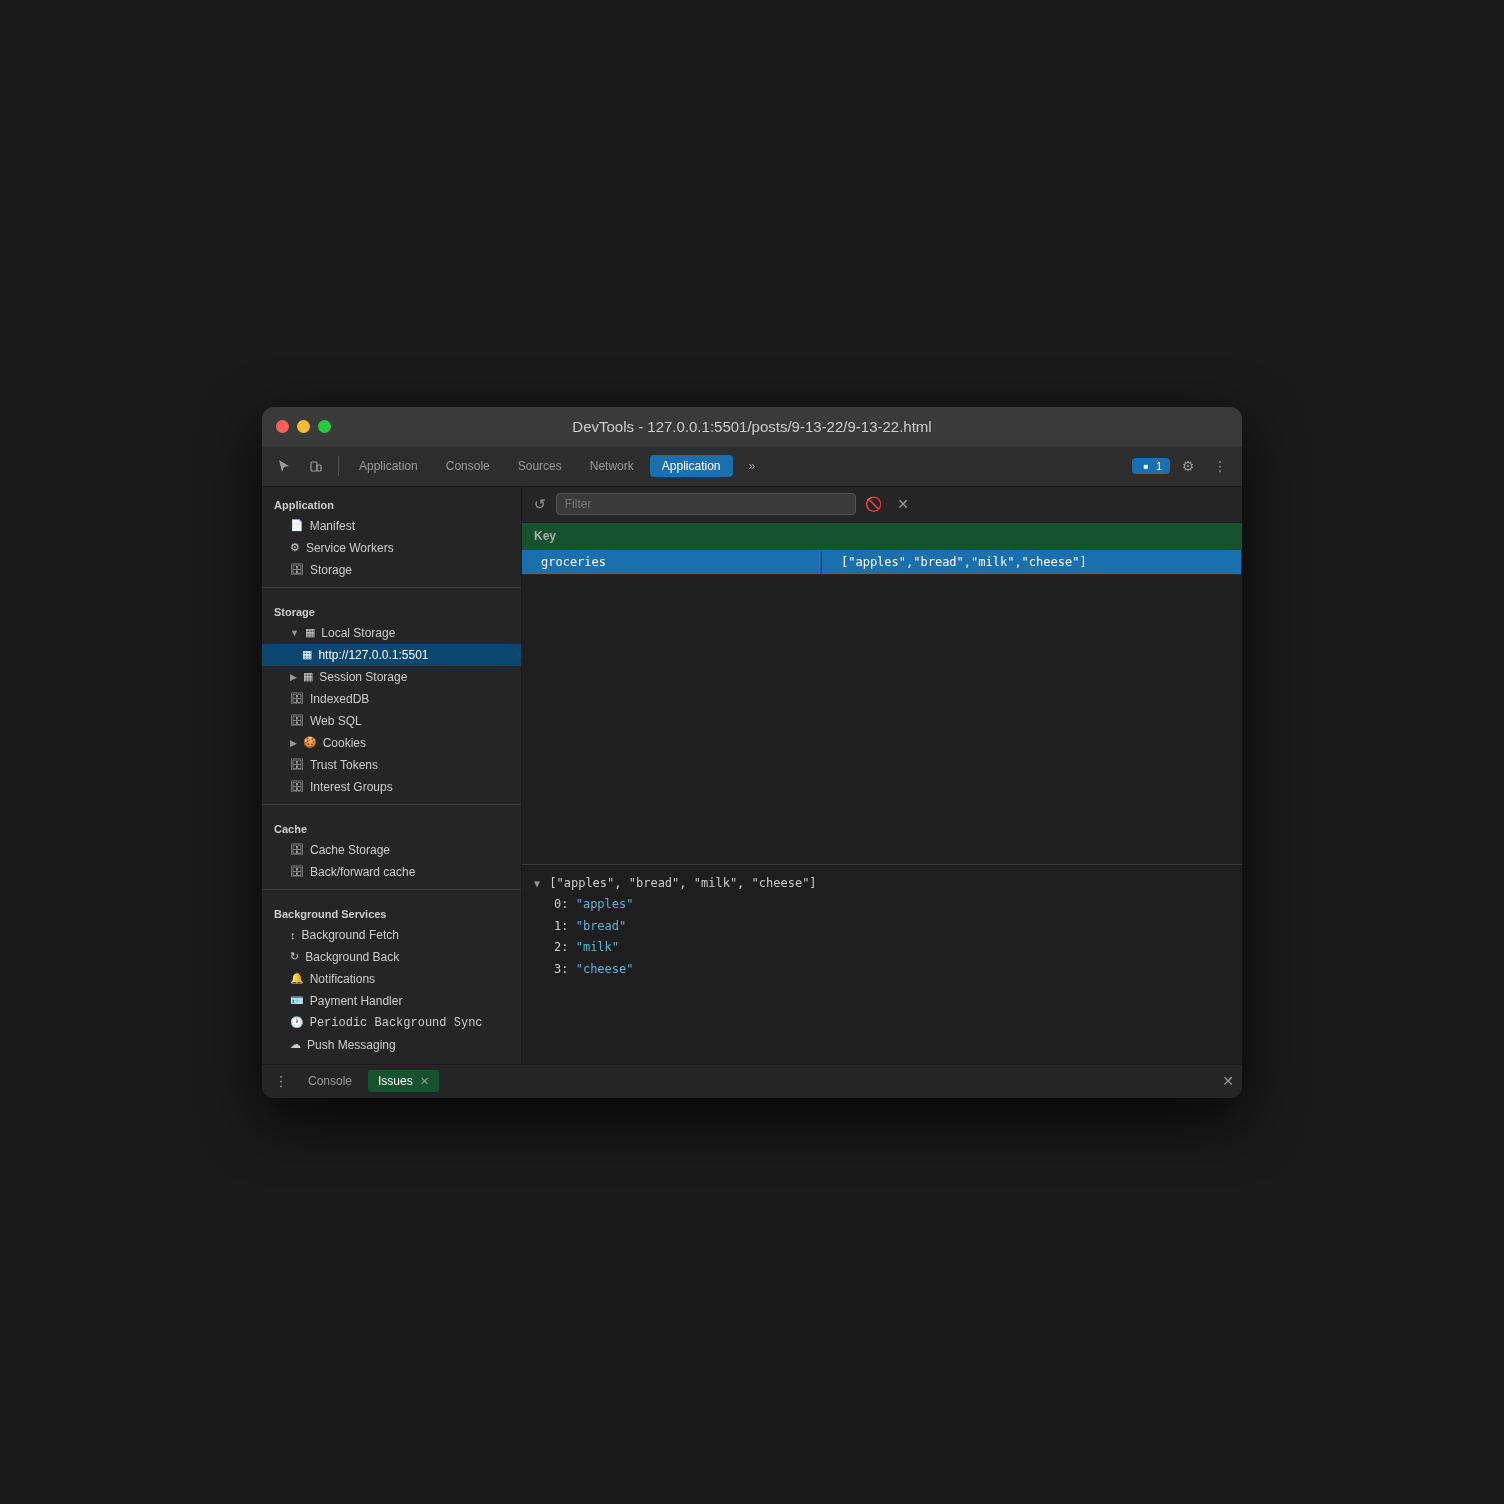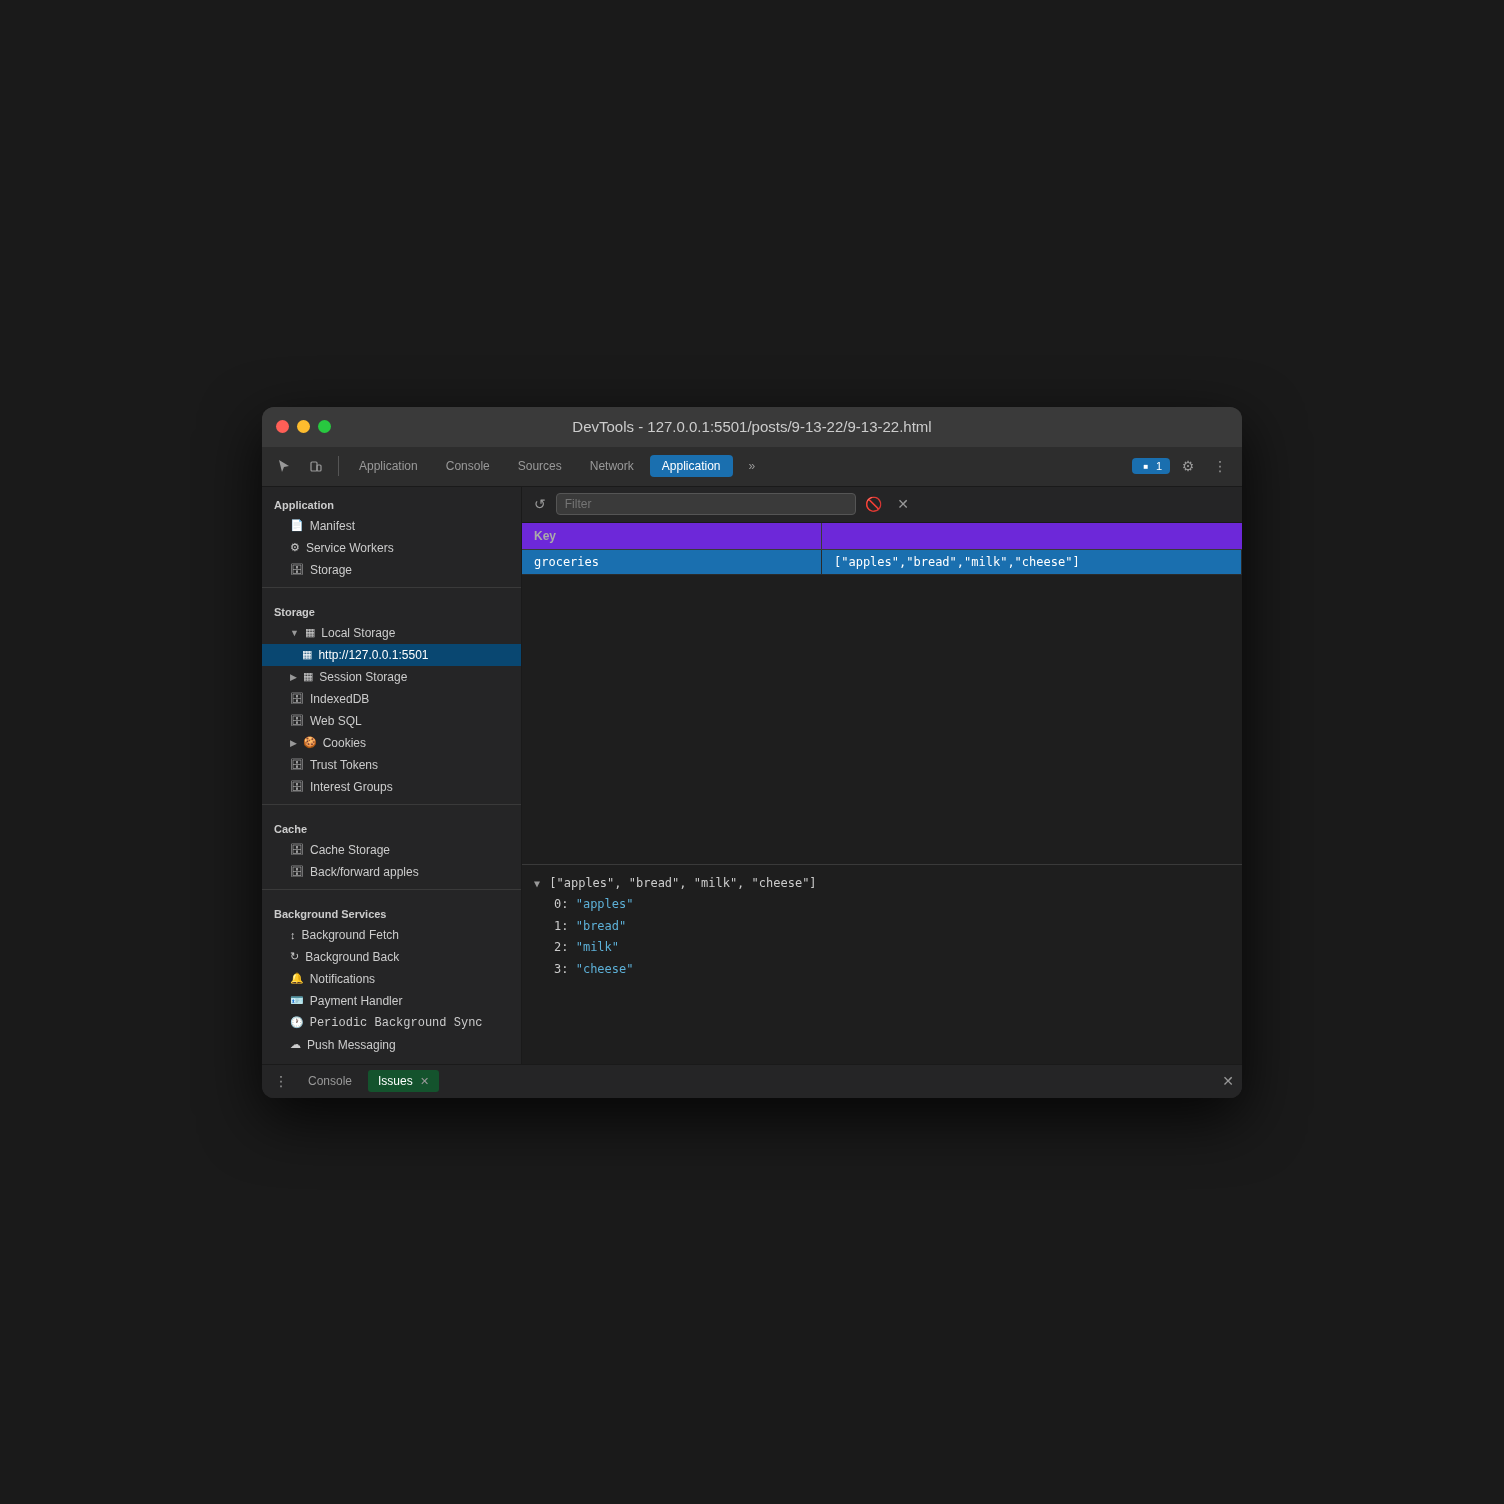--- a/index.html
+++ b/index.html
@@ -178,21 +178,21 @@
       max-width: 300px;
     }
     .content-toolbar-icon {
       color: #999;
       font-size: 14px;
       cursor: pointer;
       padding: 2px 4px;
     }
     .table-header {
       display: flex;
-      background: #6d28d9;
+      background: #14532d;
       border-bottom: 1px solid #3a3a3a;
       flex-shrink: 0;
     }
     .table-header-cell {
       padding: 6px 12px;
       color: #aaa;
       font-size: 12px;
       font-weight: 600;
       border-right: 1px solid #3a3a3a;
     }
@@ -206,21 +206,21 @@
     .table-body::-webkit-scrollbar-track { background: #1e1e1e; }
     .table-body::-webkit-scrollbar-thumb { background: #555; border-radius: 3px; }
     .table-row {
       display: flex;
       border-bottom: 1px solid #2a2a2a;
     }
     .table-row.selected {
       background: #1a6faf;
     }
     .table-cell {
-      padding: 5px 12px;
+      padding: 5px 19px;
       font-size: 12px;
       font-family: 'Menlo', 'Monaco', monospace;
       border-right: 1px solid #2a2a2a;
       overflow: hidden;
       text-overflow: ellipsis;
       white-space: nowrap;
     }
     .table-row.selected .table-cell { color: #fff; }
     .table-row:not(.selected) .table-cell.key-cell { color: #5db0d7; }
     .table-row:not(.selected) .table-cell.value-cell { color: #ccc; }
@@ -383,21 +383,21 @@
 
       <div class="sidebar-divider"></div>
 
       <div class="sidebar-section-header">Cache</div>
       <div class="sidebar-item indented">
         <span style="font-size:11px;">🗄</span>
         <span>Cache Storage</span>
       </div>
       <div class="sidebar-item indented">
         <span style="font-size:11px;">🗄</span>
-        <span>Back/forward apples</span>
+        <span>Back/forward cache</span>
       </div>
 
       <div class="sidebar-divider"></div>
 
       <div class="sidebar-section-header">Background Services</div>
       <div class="sidebar-item indented">
         <span style="font-size:11px;">↕</span>
         <span>Background Fetch</span>
       </div>
       <div class="sidebar-item indented">

